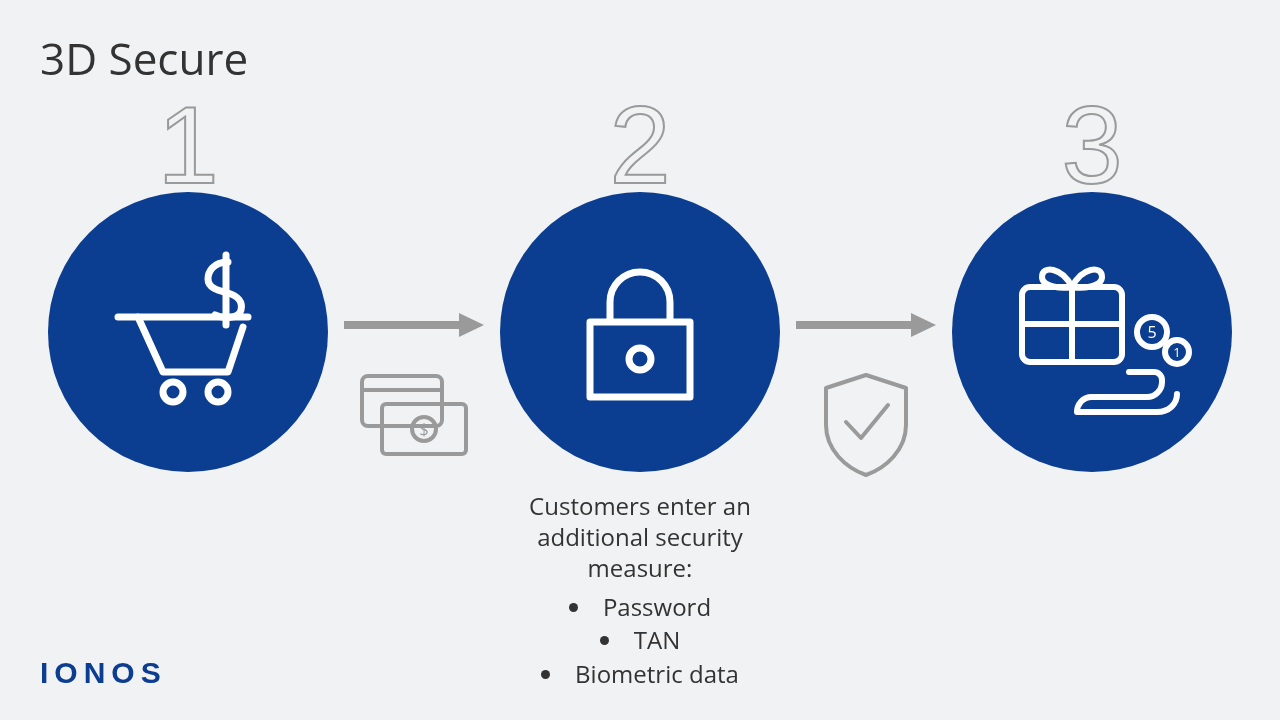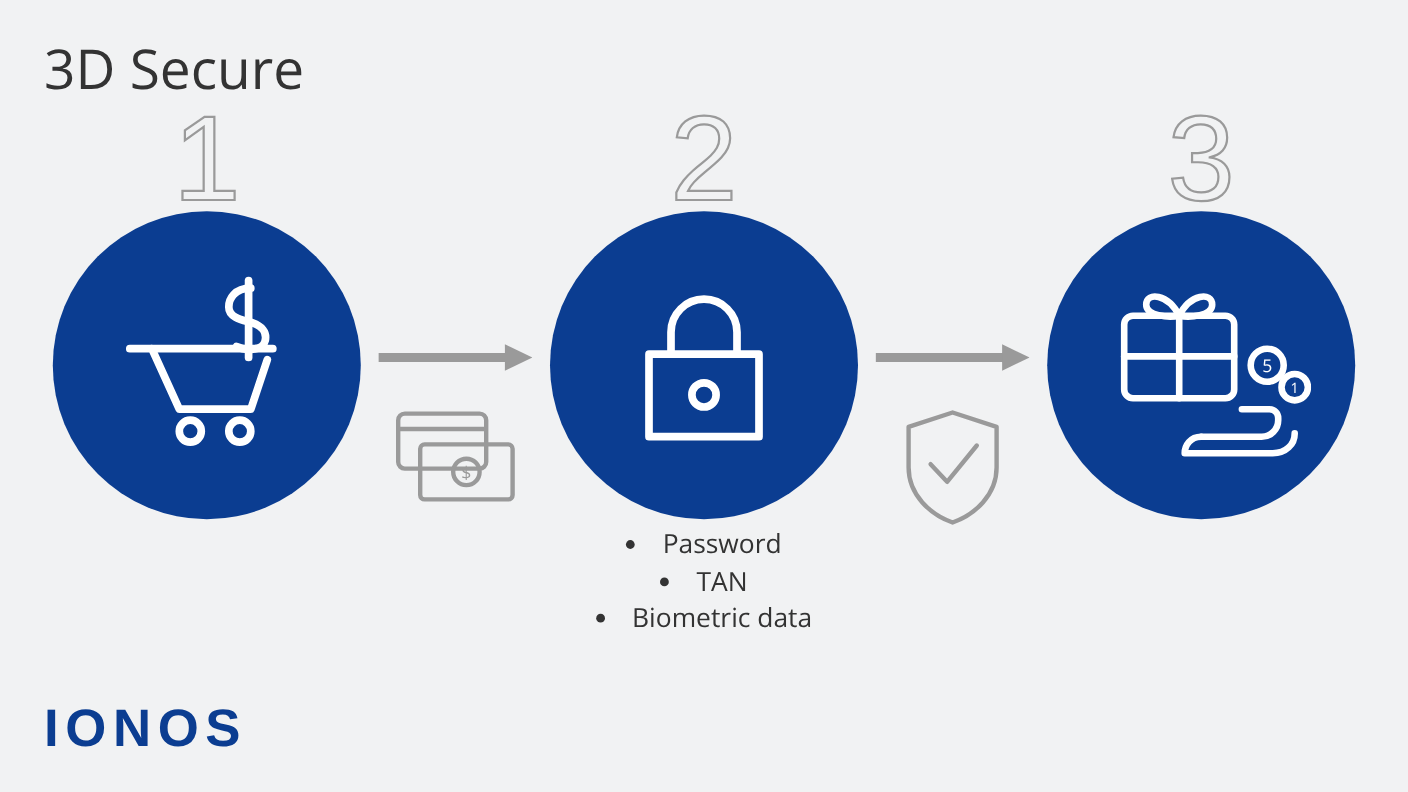--- a/index.html
+++ b/index.html
@@ -8,21 +8,21 @@
     background: #f1f2f3;
     font-family: "Segoe UI", "Open Sans", Arial, sans-serif;
     color: #333;
     position: relative;
     overflow: hidden;
   }
   .title {
     position: absolute;
     top: 28px;
     left: 40px;
-    font-size: 50px;
+    font-size: 44px;
     font-weight: 400;
     color: #333;
   }
   .row {
     position: absolute;
     top: 90px;
     left: 0;
     right: 0;
     display: flex;
     justify-content: space-around;
@@ -76,21 +76,21 @@
     flex-direction: column;
     align-items: center;
     margin-top: 220px;
   }
   .arrow-svg { display:block; }
   .under-icon { margin-top: 30px; }
   .brand {
     position: absolute;
     left: 40px;
     bottom: 30px;
-    font-size: 48px;
+    font-size: 30px;
     letter-spacing: 6px;
     font-weight: 700;
     color: #0b3d91;
     font-family: "Arial Black", Arial, sans-serif;
   }
 </style>
 </head>
 <body>
 
 <div class="title" data-bind="title">3D Secure</div>
@@ -137,20 +137,21 @@
     <div class="big-num" data-bind="steps.1.number">2</div>
     <div class="circle" style="background: rgb(11, 61, 145);">
       <svg width="150" height="170" viewBox="0 0 150 170">
         <g fill="none" stroke="#ffffff" stroke-width="7" stroke-linejoin="round">
           <rect x="25" y="75" width="100" height="75"></rect>
           <path d="M45 75 V55 a30 30 0 0 1 60 0 V75"></path>
           <circle cx="75" cy="112" r="11"></circle>
         </g>
       </svg>
     </div>
+    <div class="caption" data-bind="steps.1.caption">Customers enter an additional security measure:</div>
     <ul class="bullets">
       <li data-bind="steps.1.bullets.0">Password</li>
       <li data-bind="steps.1.bullets.1">TAN</li>
       <li data-bind="steps.1.bullets.2">Biometric data</li>
     </ul>
   </div>
 
   <div class="connector">
     <svg class="arrow-svg" width="140" height="30" viewBox="0 0 140 30">
       <line x1="0" y1="15" x2="120" y2="15" stroke="#9a9a9a" stroke-width="8"></line>

